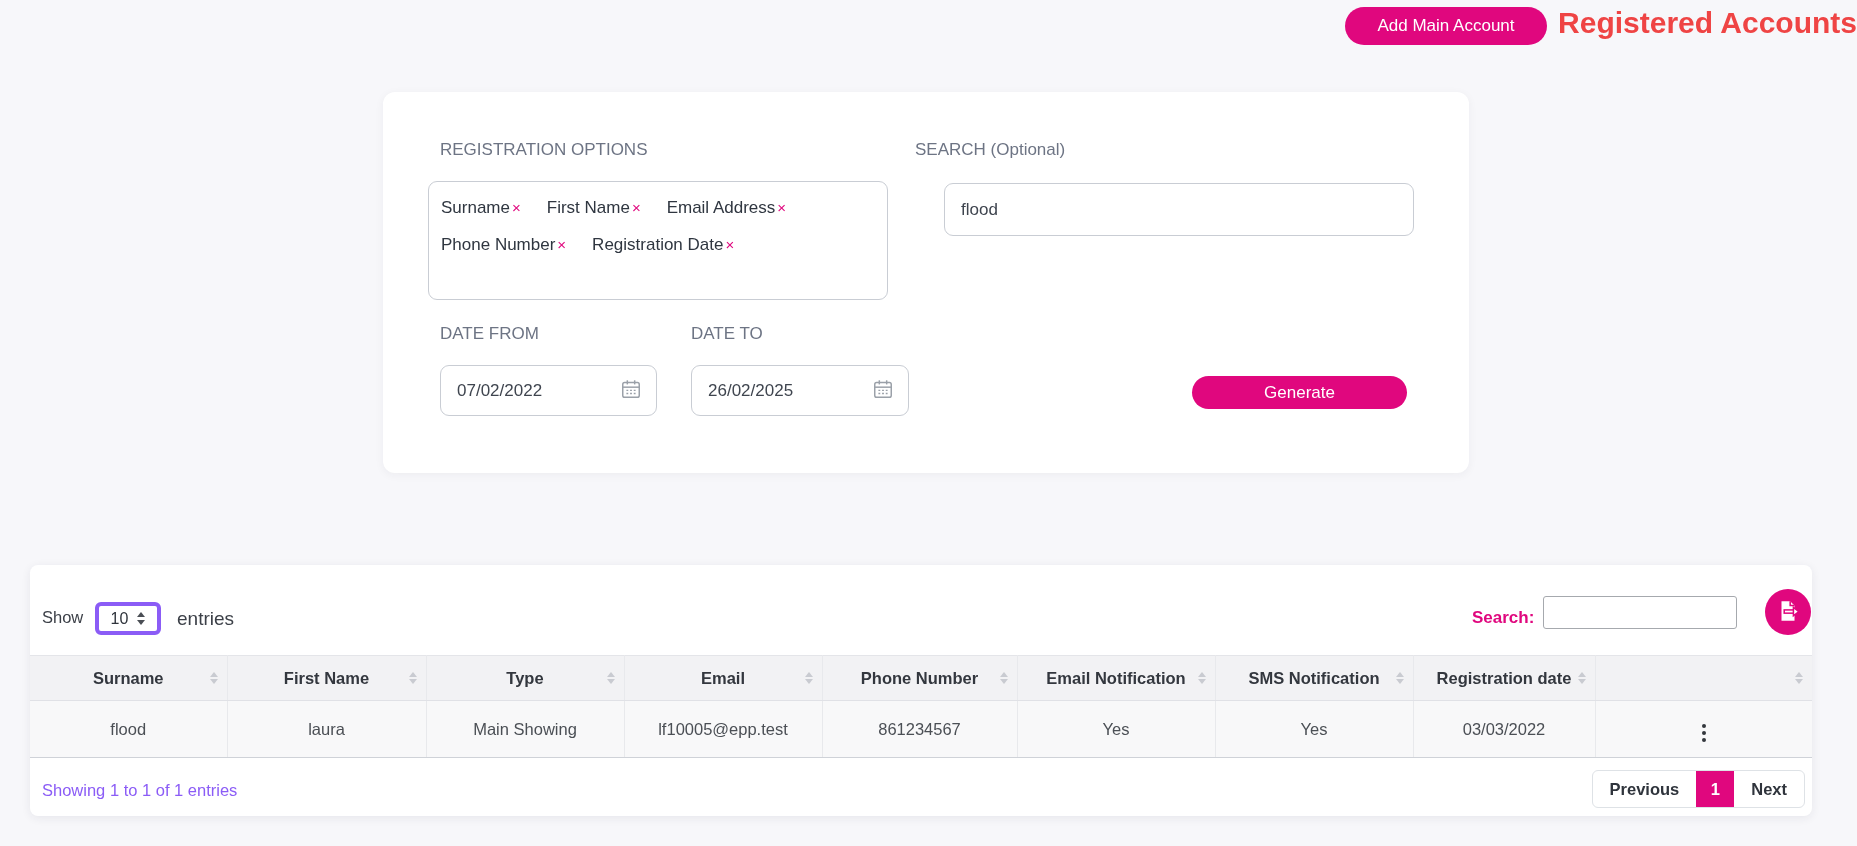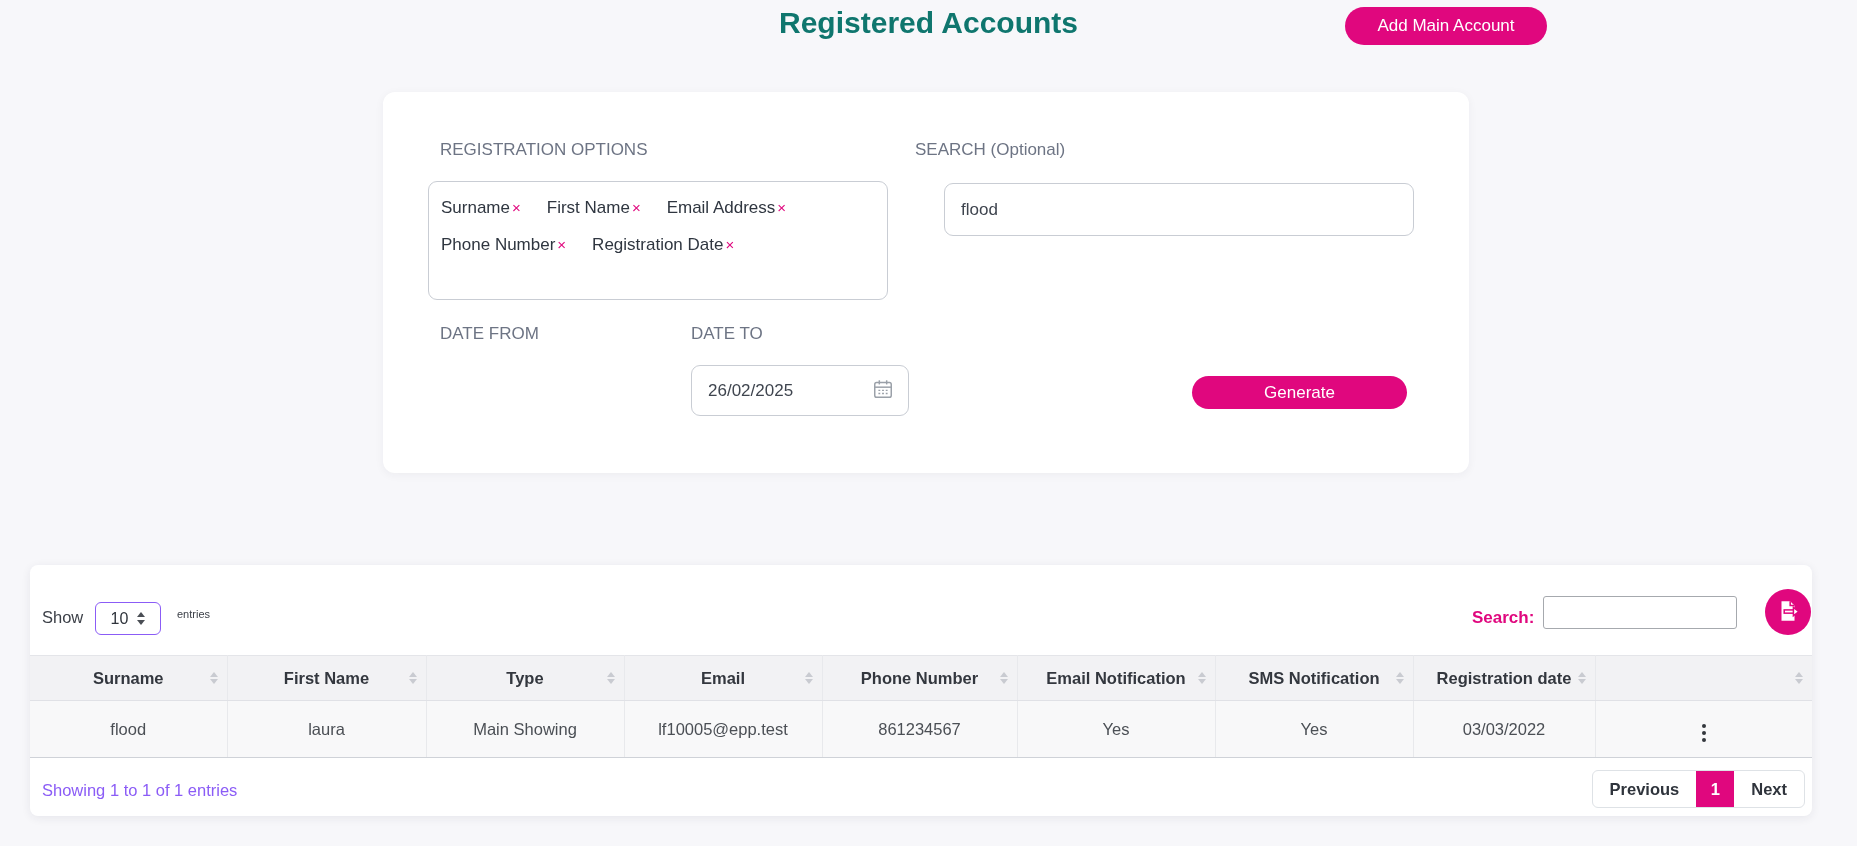--- a/index.html
+++ b/index.html
@@ -1,21 +1,21 @@
 <!DOCTYPE html>
 <html><head>
 <meta charset="utf-8">
 <style>
   * { margin:0; padding:0; box-sizing:border-box; }
   body { font-family:"Liberation Sans", sans-serif; }
   .page { position:relative; width:1857px; height:846px; background:#f7f7fa; overflow:hidden; }
 
   
-  .page-title { position:absolute; top:6px; left:0; right:0; text-align:center;
-    font-size:30px; font-weight:700; color:#0f766e; }
+  .page-title { position:absolute; top:6px; left:0; right:0; text-align:right;
+    font-size:30px; font-weight:700; color:#ef4444; }
   .add-main-btn { position:absolute; left:1345px; top:7px; width:202px; height:38px;
     border:none; border-radius:19px; background:#e0077e; color:#fff; font-size:17px;
     font-family:inherit; cursor:pointer; }
 
   
   .filter-card { position:absolute; left:383px; top:92px; width:1086px; height:381px;
     background:#fff; border-radius:12px; box-shadow:0 2px 10px rgba(40,40,60,0.05); }
   .flabel { position:absolute; font-size:17px; color:#6d7484; }
   .lbl-regopts { left:57px; top:48px; }
   .lbl-search  { left:532px; top:48px; }
@@ -42,23 +42,23 @@
 
   .generate-btn { position:absolute; left:809px; top:284px; width:215px; height:33px;
     border:none; border-radius:20px; background:#e0077e; color:#fff; font-size:17px;
     font-family:inherit; cursor:pointer; }
 
   
   .table-card { position:absolute; left:30px; top:565px; width:1782px; height:251px;
     background:#fff; border-radius:8px; box-shadow:0 2px 10px rgba(40,40,60,0.08); }
 
   .ctrl-show   { position:absolute; left:12px;  top:43px; font-size:16.5px; color:#3c4048; }
-  .ctrl-entries{ position:absolute; left:147px; top:43px; font-size:11px; color:#3c4048; }
+  .ctrl-entries{ position:absolute; left:147px; top:43px; font-size:19px; color:#3c4048; }
   .entries-select { position:absolute; left:65px; top:37px; width:66px; height:33px;
-    border:1px solid #8b5cf6; border-radius:6px; background:#fff; display:flex;
+    border:4px solid #8b5cf6; border-radius:6px; background:#fff; display:flex;
     align-items:center; justify-content:center; gap:9px; cursor:pointer; }
   .entries-select .val { font-size:16px; color:#2f343c; }
   .stepper { display:flex; flex-direction:column; gap:3px; }
   .stepper .up   { width:0;height:0;border-left:4px solid transparent;border-right:4px solid transparent;border-bottom:5px solid #4a4e55; }
   .stepper .down { width:0;height:0;border-left:4px solid transparent;border-right:4px solid transparent;border-top:5px solid #4a4e55; }
 
   .tbl-search-label { position:absolute; left:1442px; top:43px; font-size:17px;
     font-weight:700; color:#e0077e; }
   .tbl-search-input { position:absolute; left:1513px; top:31px; width:194px; height:33px;
     border:1px solid #a6a9ae; border-radius:3px; padding:0 8px; font-size:16px;
@@ -114,20 +114,33 @@
         <span class="tag"><span>Registration Date</span><span class="x">×</span></span>
       </div>
     </div>
 
     <div class="flabel lbl-search">SEARCH (Optional)</div>
     <input class="search-input" type="text" value="flood" style="">
 
     <div class="flabel lbl-datefrom">DATE FROM</div>
     <div class="flabel lbl-dateto">DATE TO</div>
 
+    <div class="date-input date-from">
+      <span class="dval">07/02/2022</span>
+      <span>
+        <svg width="22" height="22" viewBox="0 0 24 24" fill="none" stroke="#9aa0a8" stroke-width="1.6">
+          <rect x="3" y="5" width="18" height="16" rx="2"></rect>
+          <line x1="3" y1="10" x2="21" y2="10"></line>
+          <line x1="8" y1="2.5" x2="8" y2="7"></line>
+          <line x1="16" y1="2.5" x2="16" y2="7"></line>
+          <line x1="7" y1="13.5" x2="17" y2="13.5" stroke-dasharray="2 2"></line>
+          <line x1="7" y1="17" x2="17" y2="17" stroke-dasharray="2 2"></line>
+        </svg>
+      </span>
+    </div>
 
     <div class="date-input date-to">
       <span class="dval">26/02/2025</span>
       <span>
         <svg width="22" height="22" viewBox="0 0 24 24" fill="none" stroke="#9aa0a8" stroke-width="1.6">
           <rect x="3" y="5" width="18" height="16" rx="2"></rect>
           <line x1="3" y1="10" x2="21" y2="10"></line>
           <line x1="8" y1="2.5" x2="8" y2="7"></line>
           <line x1="16" y1="2.5" x2="16" y2="7"></line>
           <line x1="7" y1="13.5" x2="17" y2="13.5" stroke-dasharray="2 2"></line>

